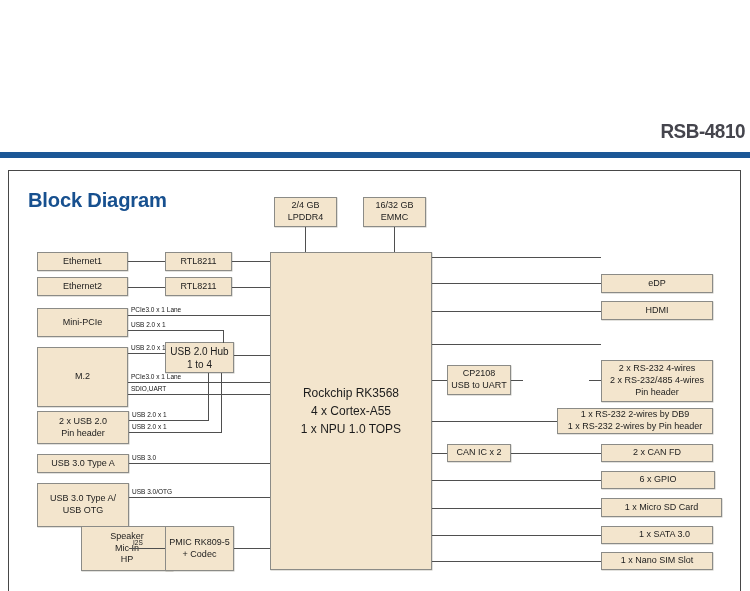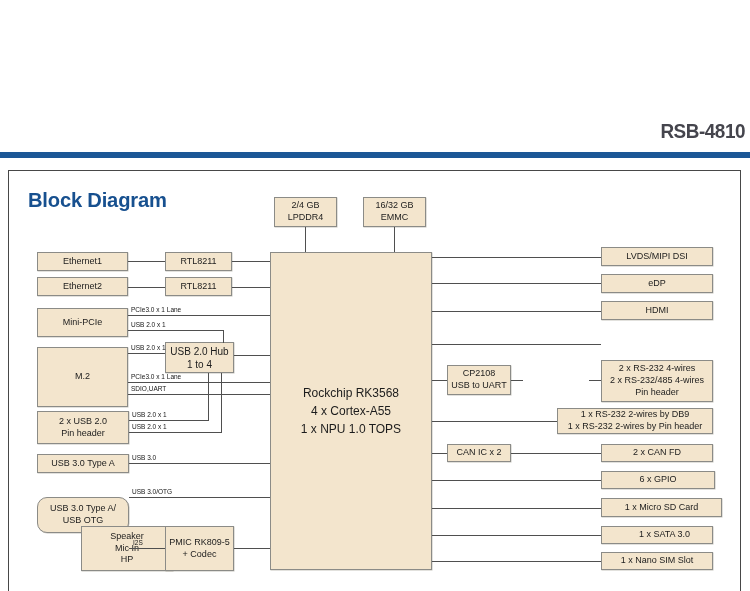--- a/index.html
+++ b/index.html
@@ -46,33 +46,32 @@
   <div class="box" style="left:37px;top:277px;width:91px;height:19px;">Ethernet2</div>
   <div class="box" style="left:165px;top:252px;width:67px;height:19px;">RTL8211</div>
   <div class="box" style="left:165px;top:277px;width:67px;height:19px;">RTL8211</div>
   <div class="box" style="left:37px;top:308px;width:91px;height:29px;">Mini-PCIe</div>
   <div class="box" style="left:37px;top:347px;width:91px;height:60px;">M.2</div>
   <div class="box hub" style="left:165px;top:342px;width:69px;height:31px;">USB 2.0 Hub
 1 to 4</div>
   <div class="box" style="left:37px;top:411px;width:92px;height:33px;">2 x USB 2.0
 Pin header</div>
   <div class="box" style="left:37px;top:454px;width:92px;height:19px;">USB 3.0 Type A</div>
-  <div class="box" style="left:37px;top:497px;width:92px;height:36px;border-radius:10px;">USB 3.0 Type A/
+  <div class="box" style="left:37px;top:483px;width:92px;height:44px;">USB 3.0 Type A/
 USB OTG</div>
   <div class="box" style="left:37px;top:526px;width:92px;height:45px;margin-left:44px;">Speaker
 Mic In
 HP</div>
   <div class="box" style="left:165px;top:526px;width:69px;height:45px;">PMIC RK809-5
 + Codec</div>
 
   <div class="box" style="left:447px;top:365px;width:64px;height:30px;">CP2108
 USB to UART</div>
   <div class="box" style="left:447px;top:444px;width:64px;height:18px;">CAN IC x 2</div>
 
-  <div class="box" style="left:601px;top:247px;width:112px;height:19px;">LVDS/MIPI DSI</div>
   <div class="box" style="left:601px;top:274px;width:112px;height:19px;">eDP</div>
   <div class="box" style="left:601px;top:301px;width:112px;height:19px;">HDMI</div>
   <div class="box" style="left:601px;top:360px;width:112px;height:42px;">2 x RS-232 4-wires
 2 x RS-232/485 4-wires
 Pin header</div>
   <div class="box" style="left:557px;top:408px;width:156px;height:26px;">1 x RS-232 2-wires by  DB9
 1 x RS-232 2-wires by Pin header</div>
   <div class="box" style="left:601px;top:444px;width:112px;height:18px;">2 x CAN FD</div>
   <div class="box" style="left:601px;top:471px;width:114px;height:18px;">6 x GPIO</div>
   <div class="box" style="left:601px;top:498px;width:121px;height:19px;">1 x Micro SD Card</div>

